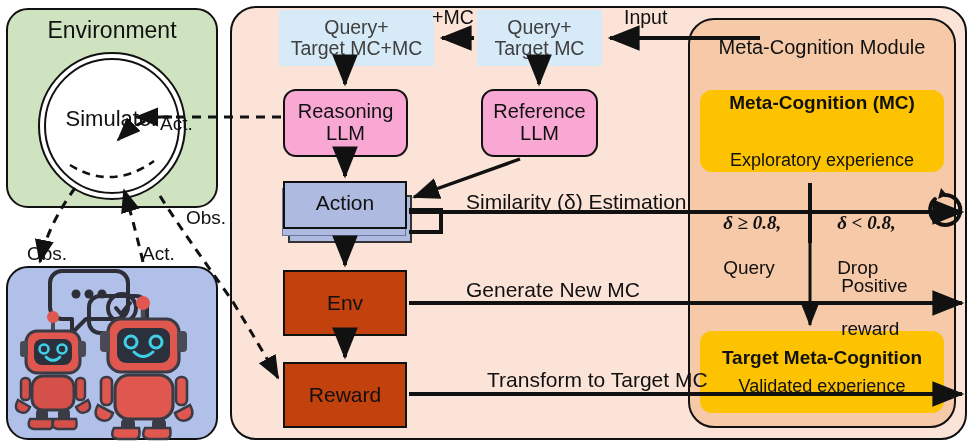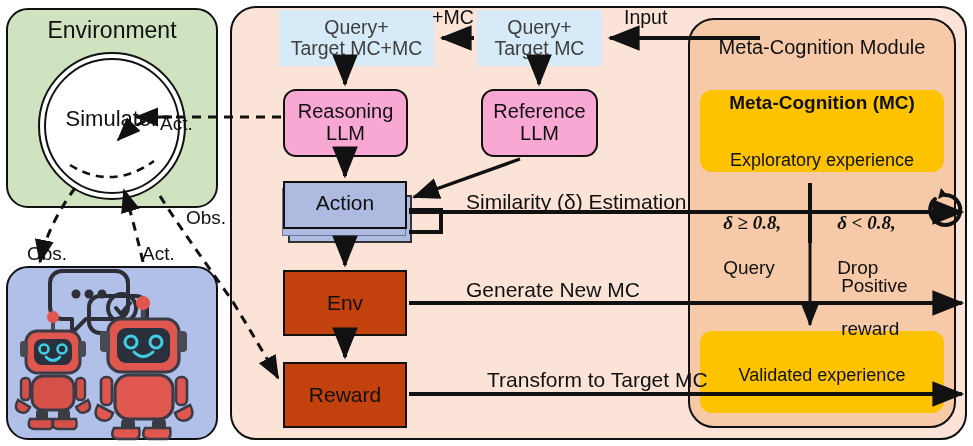--- a/index.html
+++ b/index.html
@@ -173,20 +173,21 @@
   </div>
   <div class="abs ctr pbox rew-box">
     <span>Reward</span>
   </div>
 
   <div class="abs ybox y1">
     <div class="t1">Meta-Cognition (MC)</div>
     <div class="t2">Exploratory experience</div>
   </div>
   <div class="abs ybox y2">
+    <div class="t1">Target Meta-Cognition</div>
     <div class="t2">Validated experience</div>
   </div>
 
   <div class="abs tx d-left">
     <span class="g">δ ≥ 0.8,</span><br>
     <span>Query</span>
   </div>
   <div class="abs tx d-right">
     <span class="g">δ &lt; 0.8,</span><br>
     <span>Drop</span>

